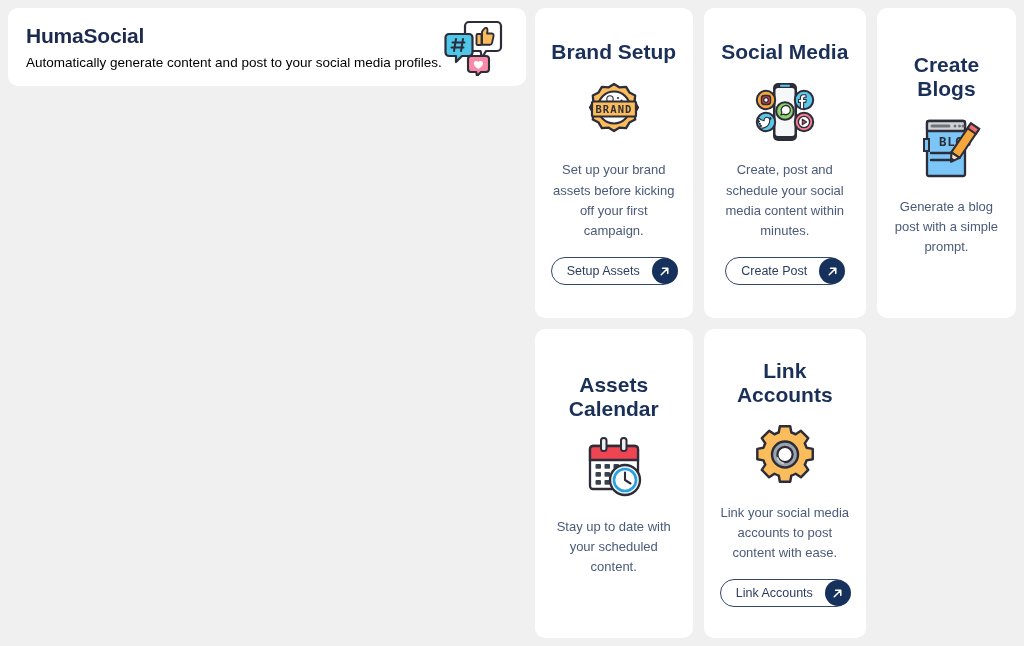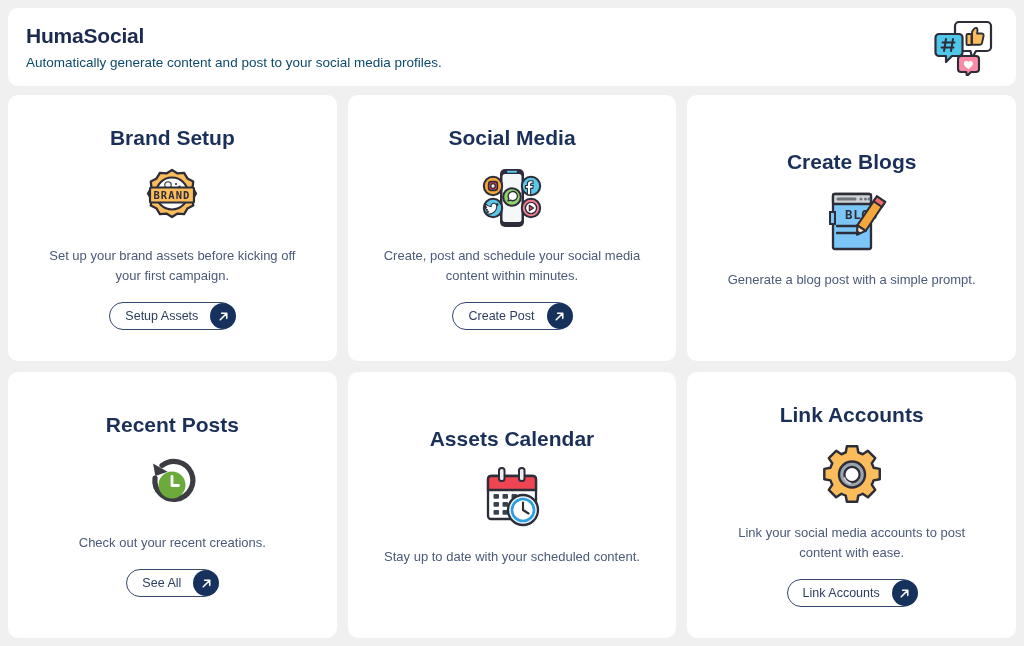--- a/index.html
+++ b/index.html
@@ -11,21 +11,21 @@
     font-family: "Liberation Sans", sans-serif;
     overflow: hidden;
   }
 
   .page {
     width: 1024px;
     height: 646px;
     background: #f0f0f0;
     padding: 8px;
     display: flex;
-    flex-direction: column;
+    flex-direction: row;
     gap: 9px;
   }
 
   
   .header {
     background: #ffffff;
     border-radius: 10px;
     height: 78px;
     padding: 14px 22px 14px 18px;
     display: flex;
@@ -35,21 +35,21 @@
   }
   .header-text { display: flex; flex-direction: column; gap: 7px; }
   .app-title {
     font-size: 21px;
     font-weight: bold;
     color: #1b2a4e;
     letter-spacing: -0.2px;
   }
   .app-subtitle {
     font-size: 13.5px;
-    color: #0c4a6e;
+    color: #000000;
   }
   .header-icon { width: 62px; height: 58px; flex: none; }
 
   
   .grid {
     flex: 1;
     display: grid;
     grid-template-columns: repeat(3, 1fr);
     grid-template-rows: repeat(2, 1fr);
     gap: 11px;
@@ -233,42 +233,20 @@
               <rect x="45.5" y="6" width="10" height="6" fill="#f26c6c" stroke="#2d2d3a" stroke-width="2.1"></rect>
               <path d="M45.5 41 h10 l-5 8 z" fill="#f8e2c0" stroke="#2d2d3a" stroke-width="2.1" stroke-linejoin="round"></path>
               <path d="M48.4 45.2 h4.2 l-2.1 3.8 z" fill="#2d2d3a"></path>
             </g>
           </svg>
         </div>
         <div class="card-desc">Generate a blog post with a simple prompt.</div>
       </div>
     </div>
 
-    <div class="card">
-      <div class="card-inner">
-        <div class="card-title">Recent Posts</div>
-        <div class="card-icon">
-          <svg viewBox="0 0 74 68">
-            <path d="M20 27 a19 19 0 1 0 7 -12.5" fill="none" stroke="#3c3c43" stroke-width="5.2" stroke-linecap="round"></path>
-            <path d="M18 12.5 l2.4 12.6 12.2 -4.4 z" fill="#3c3c43"></path>
-            <circle cx="37" cy="34" r="13.5" fill="#6cab3b"></circle>
-            <path d="M37 25.5 v9 h6.5" fill="none" stroke="#ffffff" stroke-width="2.8" stroke-linecap="round" stroke-linejoin="round"></path>
-          </svg>
-        </div>
-        <div class="card-desc">Check out your recent creations.</div>
-        <div class="pill">
-          <span class="pill-label">See All</span>
-          <span class="pill-arrow">
-            <svg viewBox="0 0 14 14">
-                <path d="M3.5 10.5 L10.5 3.5 M5 3.5 h5.5 v5.5" stroke="#ffffff" stroke-width="1.7" fill="none" stroke-linecap="round" stroke-linejoin="round"></path>
-              </svg>
-          </span>
-        </div>
-      </div>
-    </div>
 
     <div class="card">
       <div class="card-inner">
         <div class="card-title">Assets Calendar</div>
         <div class="card-icon">
           <svg viewBox="0 0 74 68">
             <rect x="13" y="11" width="48" height="43" rx="3" fill="#ffffff" stroke="#2d2d3a" stroke-width="2.3"></rect>
             <path d="M13 14 a3 3 0 0 1 3 -3 h42 a3 3 0 0 1 3 3 v11 h-48 z" fill="#ef4452" stroke="#2d2d3a" stroke-width="2.3"></path>
             <rect x="24" y="3" width="5.5" height="13" rx="2.5" fill="#eceff1" stroke="#2d2d3a" stroke-width="2"></rect>
             <rect x="44" y="3" width="5.5" height="13" rx="2.5" fill="#eceff1" stroke="#2d2d3a" stroke-width="2"></rect>

